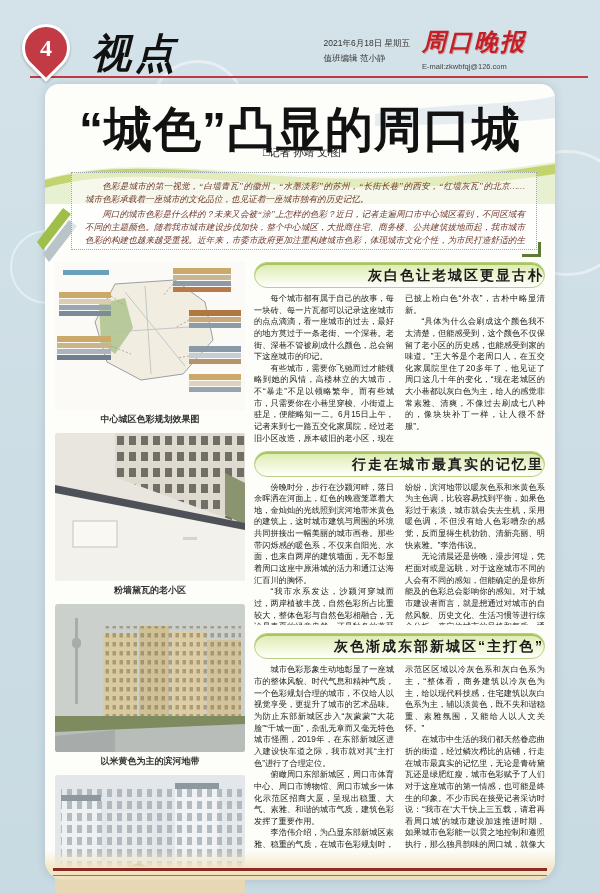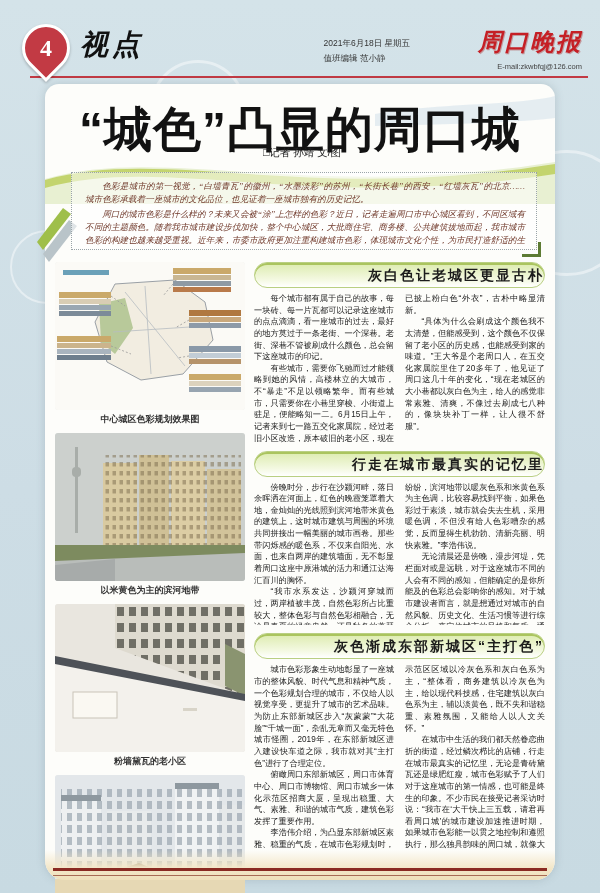--- a/index.html
+++ b/index.html
@@ -10,24 +10,24 @@
   .ring.r2{width:46px;height:46px;left:235px;top:130px;border-width:2px;}
   .ring.r3{width:120px;height:120px;right:-30px;top:150px;}
   .ring.r4{width:70px;height:70px;left:10px;top:230px;border-width:2px;}
 
   
   .header{position:absolute;left:0;top:0;right:0;height:84px;}
   .header-line{position:absolute;left:30px;right:12px;top:76px;height:2px;background:#c23a44;}
   .pin{position:absolute;left:22px;top:24px;width:42px;height:42px;background:#c23a44;border:3px solid #fff;
        border-radius:50% 50% 0 50%;transform:rotate(45deg);box-shadow:1px 1px 3px rgba(0,0,0,.25);z-index:3;}
   .pin span{display:block;transform:rotate(-45deg);color:#fff;font-size:24px;font-weight:bold;text-align:center;line-height:42px;font-family:"Liberation Serif",serif;}
-  .section-name{position:absolute;left:80px;top:26px;font-size:28px;font-weight:bold;font-style:italic;
+  .section-name{position:absolute;left:91px;top:26px;font-size:40px;font-weight:bold;font-style:italic;
        font-family:Liberation Sans, sans-serif;color:#111;letter-spacing:4px;}
   .date-block{position:absolute;right:190px;top:36px;font-size:8.5px;color:#333;line-height:1.8;text-align:left;}
-  .masthead{position:absolute;right:18px;top:26px;width:160px;text-align:right;}
+  .masthead{position:absolute;right:18px;top:26px;width:160px;text-align:left;}
   .masthead .logo{font-size:24px;font-weight:900;font-style:italic;color:#c51f25;font-family:"Liberation Serif",serif;
        letter-spacing:2px;text-shadow:1px 1px 0 rgba(160,20,20,.35);}
   .masthead .email{font-size:7.5px;color:#444;margin-top:4px;}
 
   
   .paper{position:absolute;left:45px;right:45px;top:84px;bottom:13px;background:#fdfdfa;
          border-radius:14px 14px 20px 20px;box-shadow:0 0 8px rgba(90,110,120,.25);}
   .wave{position:absolute;left:0;top:0;width:100%;height:120px;pointer-events:none;}
   .ribbon{position:absolute;left:-8px;top:118px;width:46px;height:60px;pointer-events:none;}
 
@@ -142,60 +142,60 @@
               <rect x="134" y="125" width="52" height="5" fill="#97a4b0"></rect>
             </g>
             <path d="M56,34 L70,44 M118,22 L108,34 M134,58 L120,66 M56,84 L76,92 M134,94 L122,96" stroke="#999" stroke-width="0.8" stroke-dasharray="2,2"></path>
           </svg>
           <figcaption>中心城区色彩规划效果图</figcaption>
         </figure>
 
         <figure>
           <svg class="img" viewBox="0 0 190 148">
             <defs>
+                <pattern id="w2" width="12" height="16" patternUnits="userSpaceOnUse">
+              <rect width="12" height="16" fill="none"></rect>
+                  <rect x="2" y="3" width="7" height="9" fill="#55544c" opacity="0.8"></rect>
+            </pattern>
+              </defs>
+            <rect width="190" height="148" fill="#e9e6df"></rect>
+            <polygon points="60,0 190,0 190,92 60,44" fill="#dedacf"></polygon>
+            <polygon points="60,0 190,0 190,92 60,44" fill="url(#w2)"></polygon>
+            <polygon points="170,40 190,50 190,92 170,82" fill="#8a9470"></polygon>
+            <polygon points="0,58 190,96 190,148 0,148" fill="#f3f1ec"></polygon>
+            <polygon points="0,52 190,90 190,97 0,60" fill="#4e5258"></polygon>
+            <rect x="18" y="88" width="44" height="26" fill="#faf8f2" stroke="#c9c4b8"></rect>
+            <rect x="128" y="104" width="14" height="3" fill="#d8d4c8"></rect>
+          </svg>
+          <figcaption>粉墙黛瓦的老小区</figcaption>
+        </figure>
+
+        <figure>
+          <svg class="img" viewBox="0 0 190 148">
+            <defs>
                 <pattern id="w3" width="7" height="9" patternUnits="userSpaceOnUse">
               <rect width="7" height="9" fill="none"></rect>
                   <rect x="1.5" y="2" width="3.5" height="4.5" fill="#7a6a4c" opacity="0.5"></rect>
             </pattern>
               </defs>
             <rect width="190" height="148" fill="#ccd0cd"></rect>
             <rect x="20" y="14" width="3" height="86" fill="#a8ada9"></rect>
             <rect x="17" y="34" width="9" height="10" rx="4" fill="#a8ada9"></rect>
             <g>
               <rect x="48" y="30" width="34" height="84" fill="#d9caa0"></rect>
               <rect x="84" y="22" width="30" height="92" fill="#cfc096"></rect>
               <rect x="116" y="28" width="34" height="86" fill="#dccda4"></rect>
               <rect x="152" y="36" width="34" height="78" fill="#d2c39a"></rect>
               <rect x="48" y="22" width="138" height="92" fill="url(#w3)"></rect>
             </g>
             <rect x="0" y="112" width="190" height="16" fill="#7d8b5f"></rect>
             <polygon points="0,128 190,120 190,148 0,148" fill="#b9bdba"></polygon>
             <polygon points="0,132 60,126 60,148 0,148" fill="#a7abaa"></polygon>
           </svg>
           <figcaption>以米黄色为主的滨河地带</figcaption>
-        </figure>
-
-        <figure>
-          <svg class="img" viewBox="0 0 190 148">
-            <defs>
-                <pattern id="w2" width="12" height="16" patternUnits="userSpaceOnUse">
-              <rect width="12" height="16" fill="none"></rect>
-                  <rect x="2" y="3" width="7" height="9" fill="#55544c" opacity="0.8"></rect>
-            </pattern>
-              </defs>
-            <rect width="190" height="148" fill="#e9e6df"></rect>
-            <polygon points="60,0 190,0 190,92 60,44" fill="#dedacf"></polygon>
-            <polygon points="60,0 190,0 190,92 60,44" fill="url(#w2)"></polygon>
-            <polygon points="170,40 190,50 190,92 170,82" fill="#8a9470"></polygon>
-            <polygon points="0,58 190,96 190,148 0,148" fill="#f3f1ec"></polygon>
-            <polygon points="0,52 190,90 190,97 0,60" fill="#4e5258"></polygon>
-            <rect x="18" y="88" width="44" height="26" fill="#faf8f2" stroke="#c9c4b8"></rect>
-            <rect x="128" y="104" width="14" height="3" fill="#d8d4c8"></rect>
-          </svg>
-          <figcaption>粉墙黛瓦的老小区</figcaption>
         </figure>
 
         <figure>
           <svg class="img" viewBox="0 0 190 120">
             <defs>
                 <pattern id="w4" width="10" height="12" patternUnits="userSpaceOnUse">
               <rect width="10" height="12" fill="none"></rect>
                   <rect x="2" y="2" width="5" height="8" fill="#9aa6af" opacity="0.7"></rect>
             </pattern>
               </defs>

